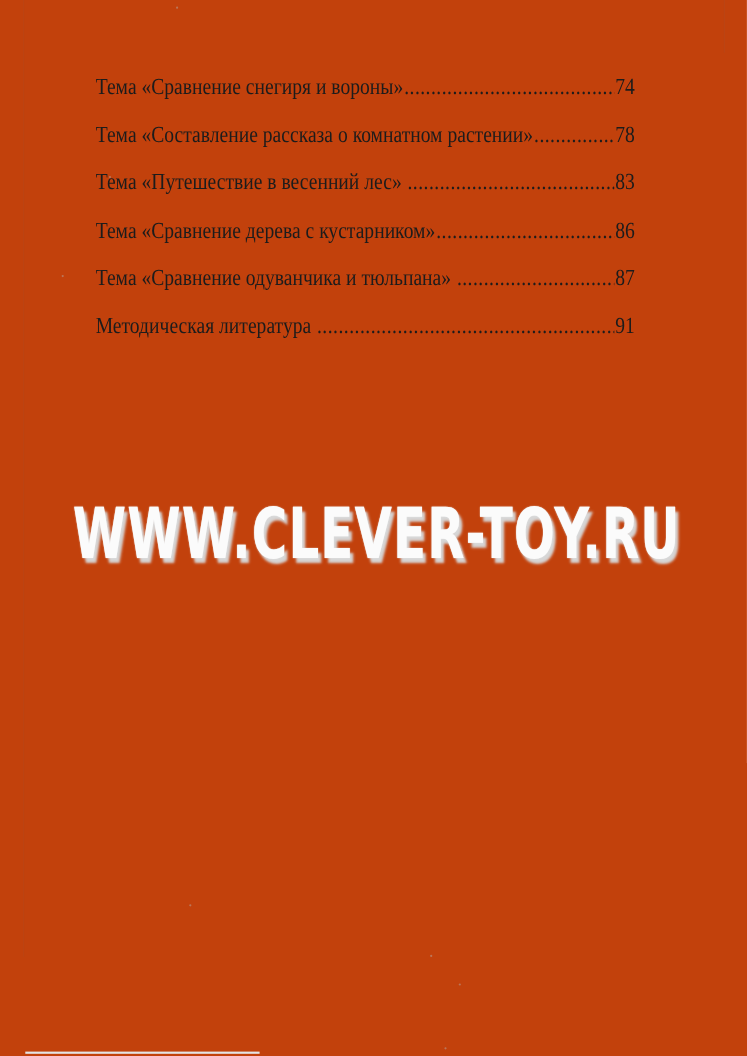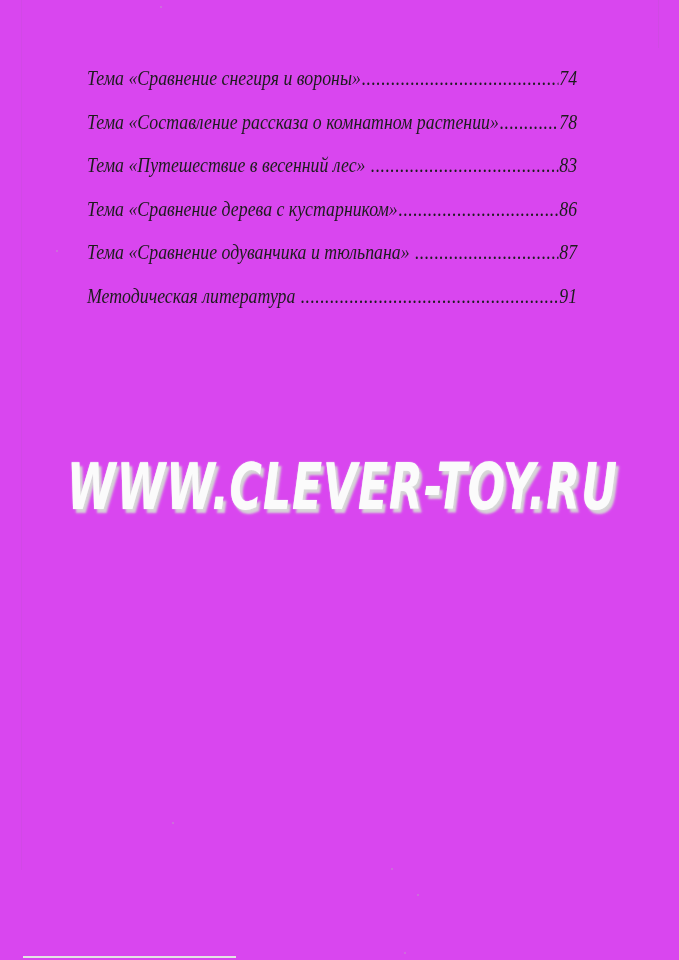--- a/index.html
+++ b/index.html
@@ -4,24 +4,23 @@
 <style>
   html, body {
     margin: 0;
     padding: 0;
     background: #ffffff;
   }
   .page {
     position: relative;
     width: 679px;
     height: 960px;
-    background: #d946ef;
+    background: #c2410c;
     overflow: hidden;
     font-family: "Liberation Serif", "DejaVu Serif", serif;
-    font-style: italic;
   }
 
   
   .toc {
     position: absolute;
     left: 87px;
     top: 65px;
     width: 578px;            
   }
   .toc-row {

